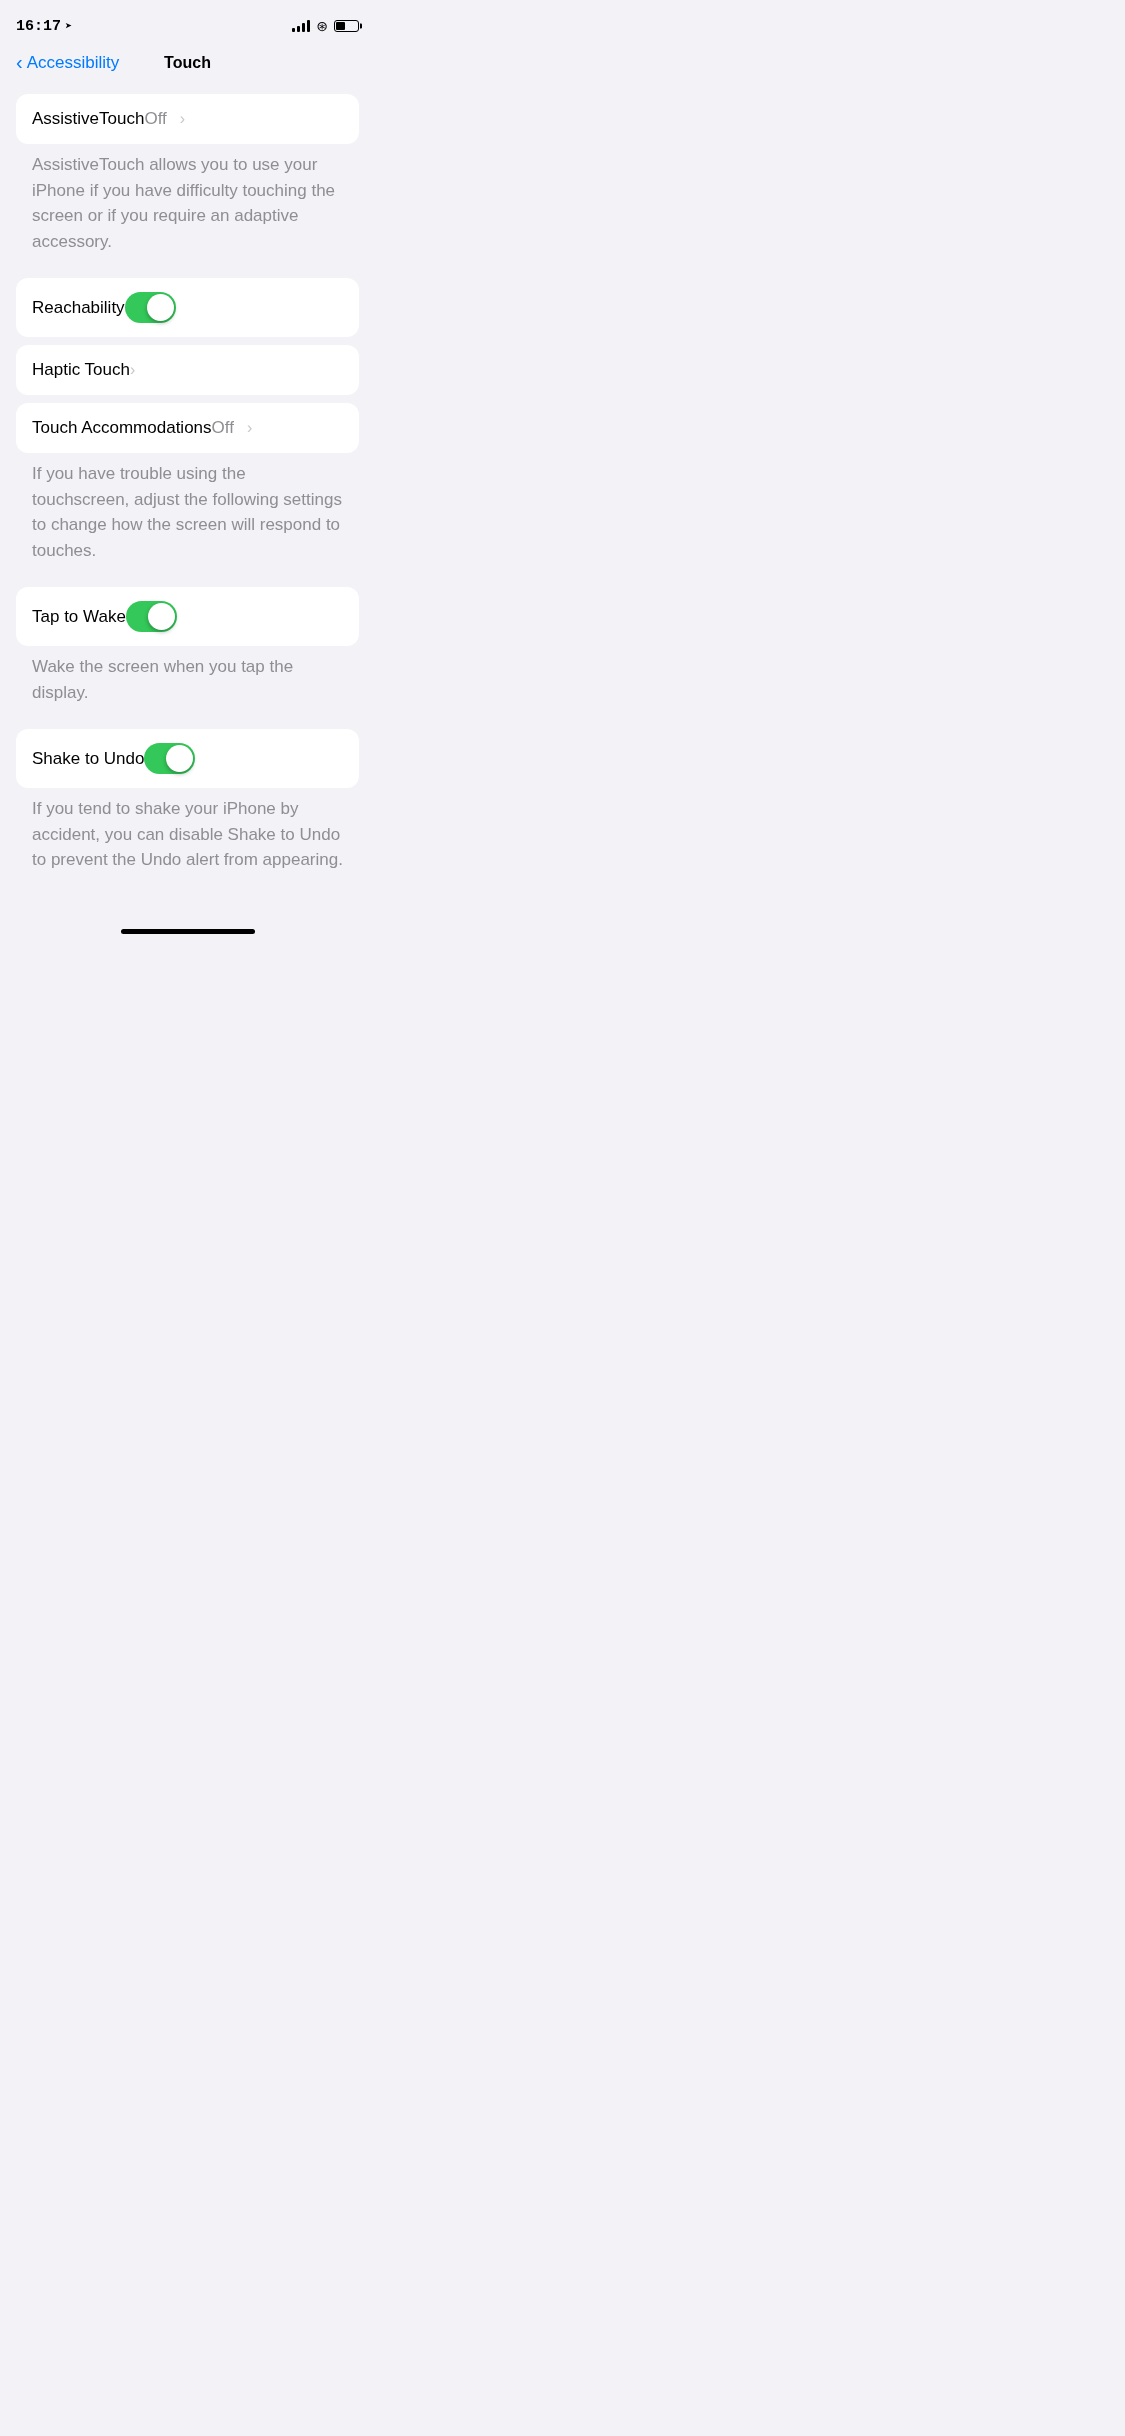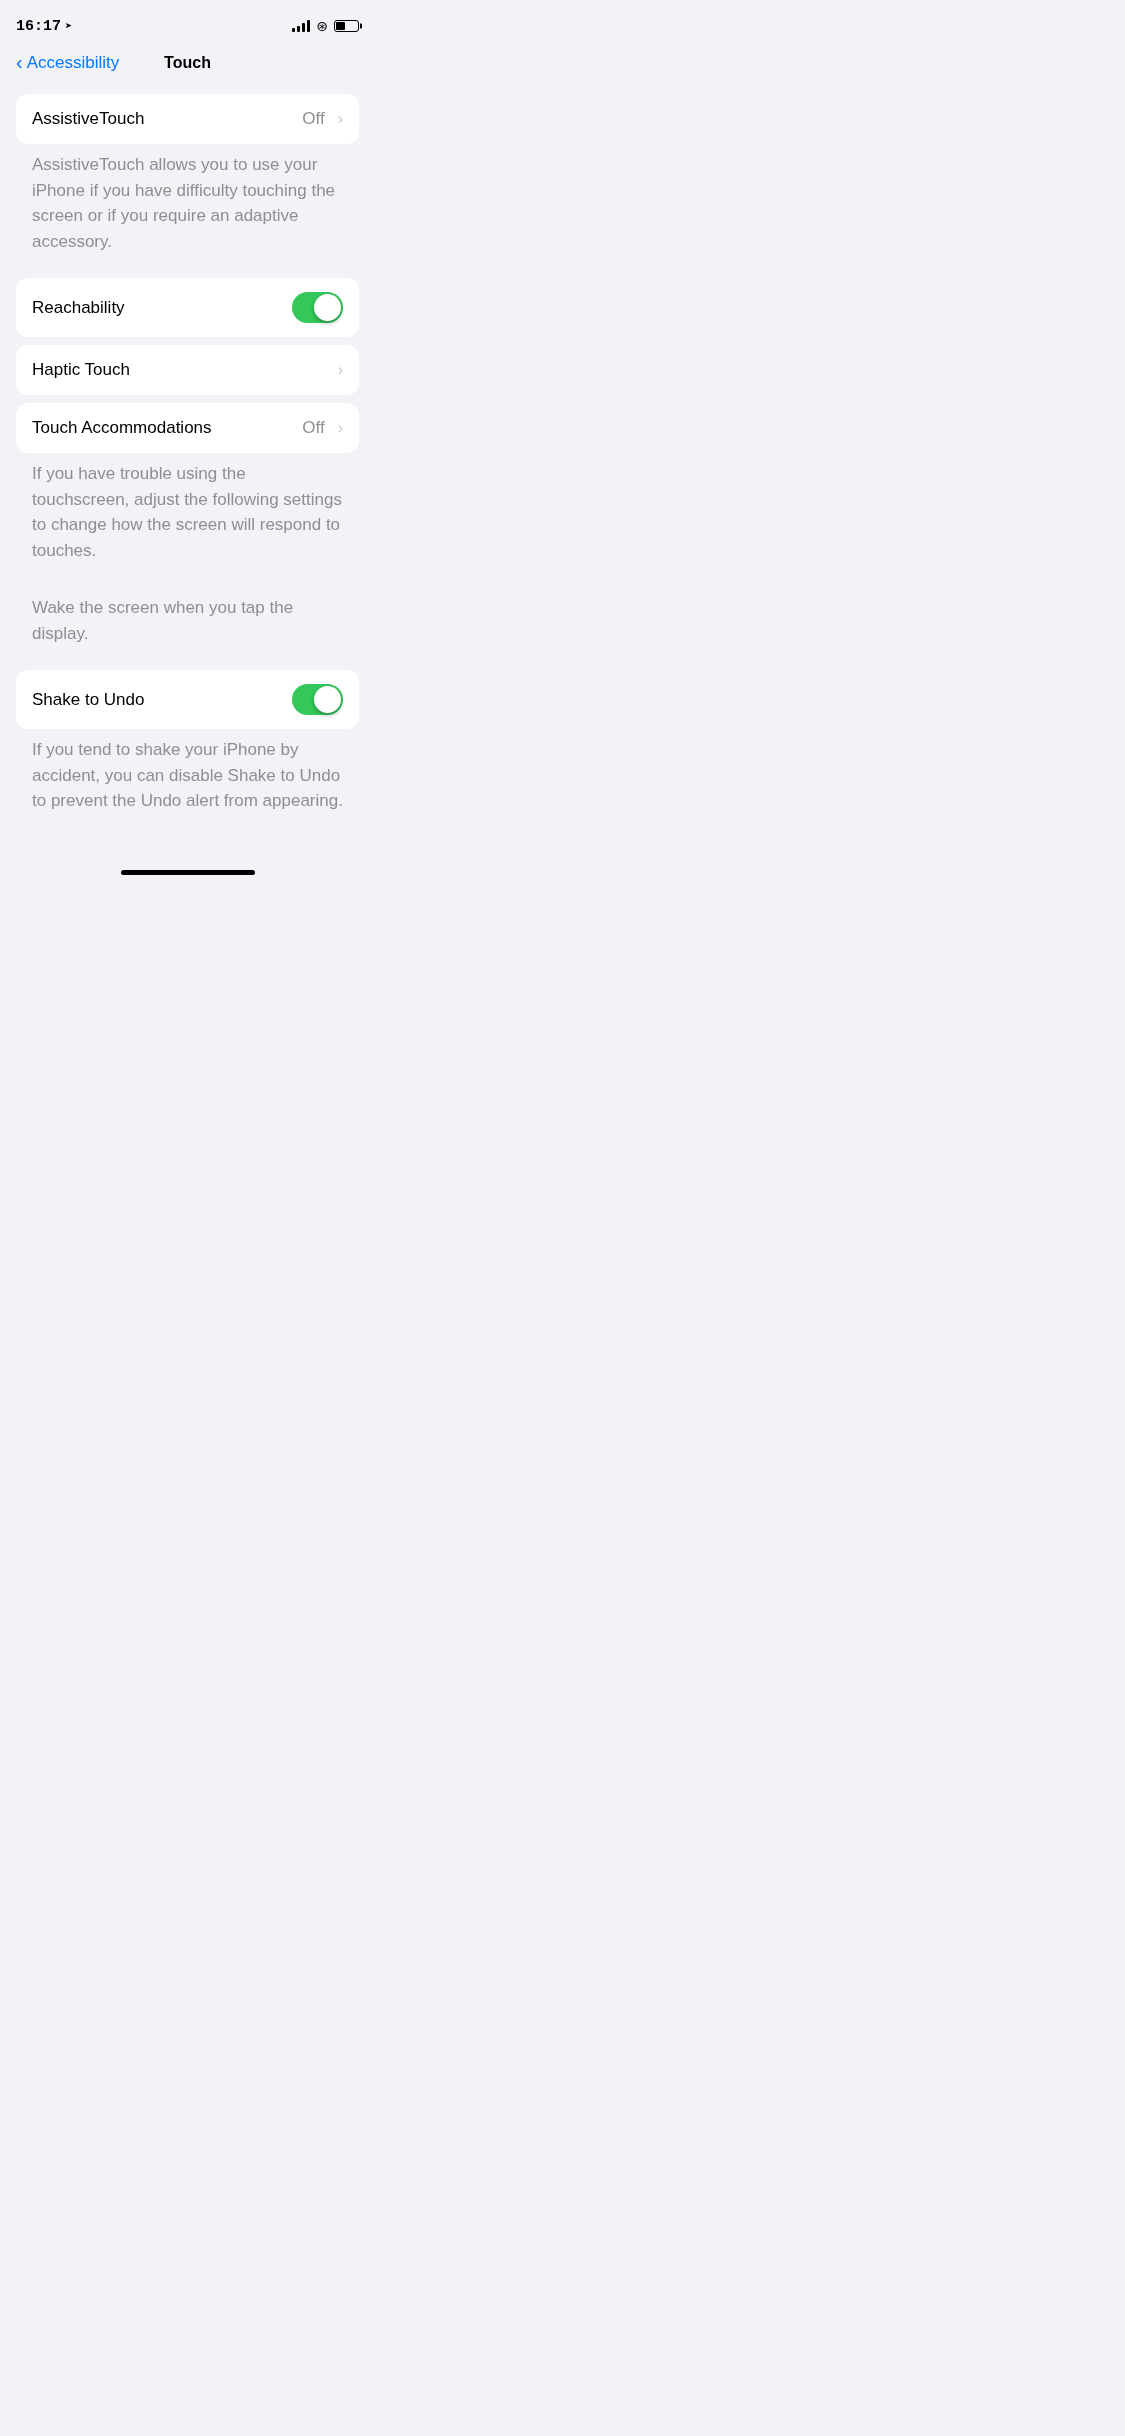--- a/index.html
+++ b/index.html
@@ -138,21 +138,20 @@
     .card {
       background: #fff;
       border-radius: 12px;
       overflow: hidden;
       margin-bottom: 0;
     }
 
     .card-row {
       display: flex;
       align-items: center;
-      justify-content: space-between;
       padding: 14px 16px;
       min-height: 50px;
     }
 
     .card-label {
       font-size: 17px;
       color: #000;
       font-weight: 400;
     }
 
@@ -293,20 +292,28 @@
         <div class="card-right">
           <span>Off</span>
           <span class="chevron-right">›</span>
         </div>
       </div>
     </div>
     <p class="description-text">If you have trouble using the touchscreen, adjust the following settings to change how the screen will respond to touches.</p>
   </div>
 
   <div class="section-group">
+    <div class="card">
+      <div class="card-row">
+        <span class="card-label">Tap to Wake</span>
+        <div class="toggle on">
+          <div class="toggle-knob"></div>
+        </div>
+      </div>
+    </div>
     <p class="description-text">Wake the screen when you tap the display.</p>
   </div>
 
   <div class="section-group">
     <div class="card">
       <div class="card-row">
         <span class="card-label">Shake to Undo</span>
         <div class="toggle on">
           <div class="toggle-knob"></div>
         </div>

